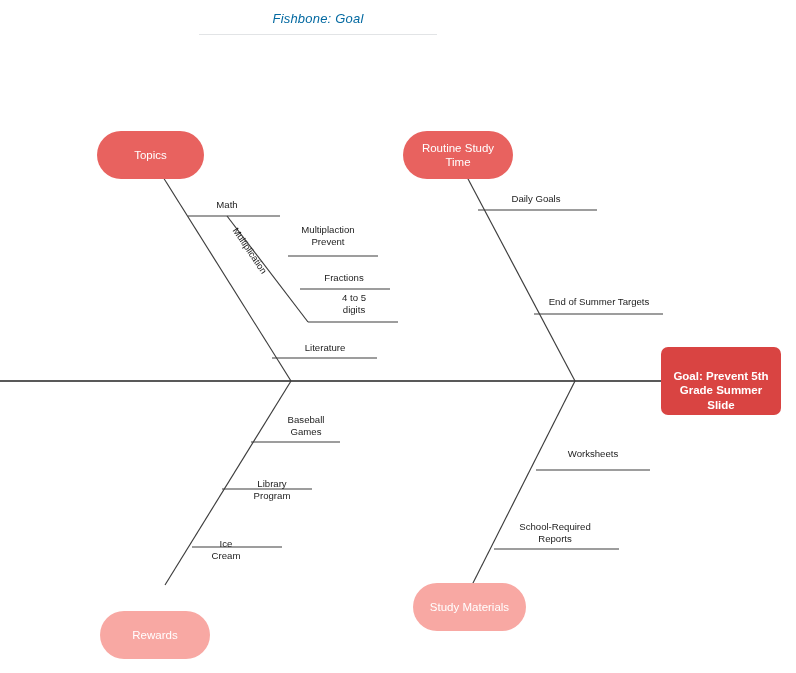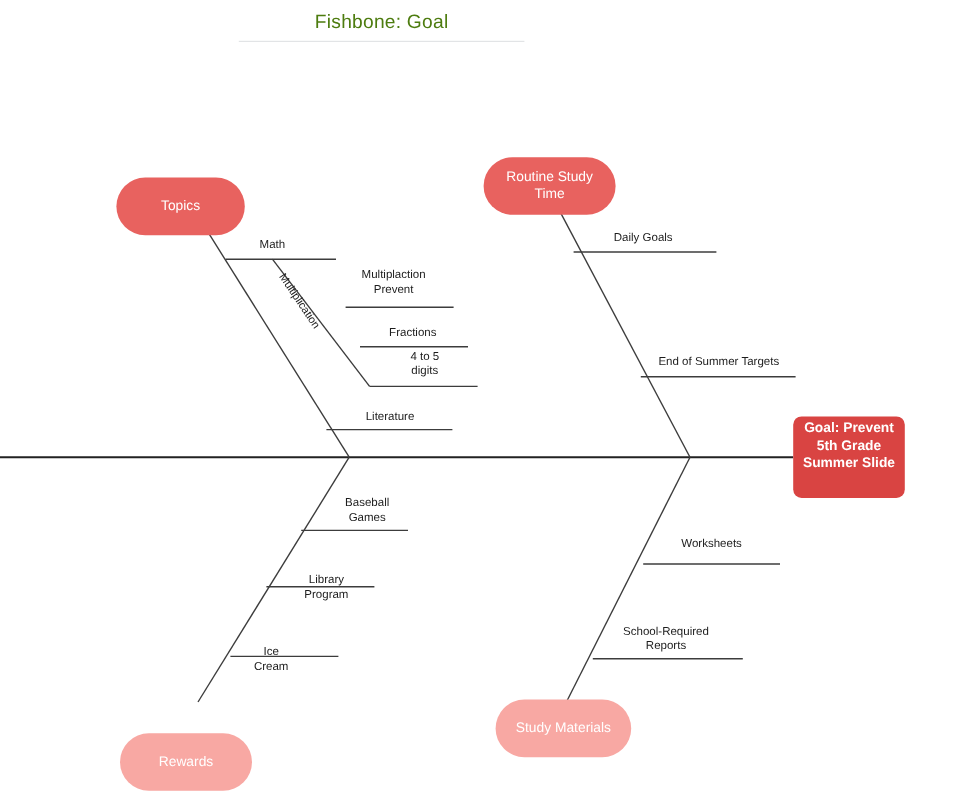--- a/index.html
+++ b/index.html
@@ -24,25 +24,26 @@
 
   
   .header {
     position: absolute;
     left: 198px;
     top: 8px;
     width: 240px;
     text-align: center;
   }
   .doc-title {
-    font-size: 16px;
-    color: #4d7c0f;
+    font-size: 13px;
+    color: #0369a1;
     letter-spacing: .2px;
     line-height: 22px;
     white-space: nowrap;
+    font-style: italic;
   }
   .title-rule {
     margin: 4px auto 0 auto;
     width: 238px;
     height: 1px;
     background: #e2e4e6;
   }
   .doc-byline {
     margin-top: 5px;
     font-size: 8.5px;
@@ -83,26 +84,26 @@
     padding: 4px 8px;
   }
   .pill-dark  { background: #e8625f; }
   .pill-light { background: #f8a8a3; }
 
   
   .goal-head {
     position: absolute;
     left: 661px;
     top: 347px;
-    width: 93px;
+    width: 120px;
     height: 68px;
     background: #d94442;
     border-radius: 7px;
     display: flex;
-    align-items: flex-start;
+    align-items: flex-end;
     justify-content: center;
     text-align: center;
     color: #ffffff;
     font-size: 11.5px;
     font-weight: bold;
     line-height: 14.5px;
     box-sizing: border-box;
     padding: 3px 5px;
   }
 
@@ -156,21 +157,21 @@
   <line class="twig" x1="222" y1="489" x2="312" y2="489"></line>
   <line class="twig" x1="192" y1="547" x2="282" y2="547"></line>
 
   <line class="twig" x1="478" y1="210" x2="597" y2="210"></line>
   <line class="twig" x1="534" y1="314" x2="663" y2="314"></line>
 
   <line class="twig" x1="536" y1="470" x2="650" y2="470"></line>
   <line class="twig" x1="494" y1="549" x2="619" y2="549"></line>
 </svg>
 
-<div class="pill pill-dark" style="left:97px; top:148px; width:107px; height:48px;">
+<div class="pill pill-dark" style="left:97px; top:131px; width:107px; height:48px;">
   <span>Topics</span>
 </div>
 
 <div class="pill pill-dark" style="left:403px; top:131px; width:110px; height:48px;">
   <span>Routine Study
 Time</span>
 </div>
 
 <div class="pill pill-light" style="left:100px; top:583px; width:110px; height:48px;margin-top:28px;">
   <span>Rewards</span>

